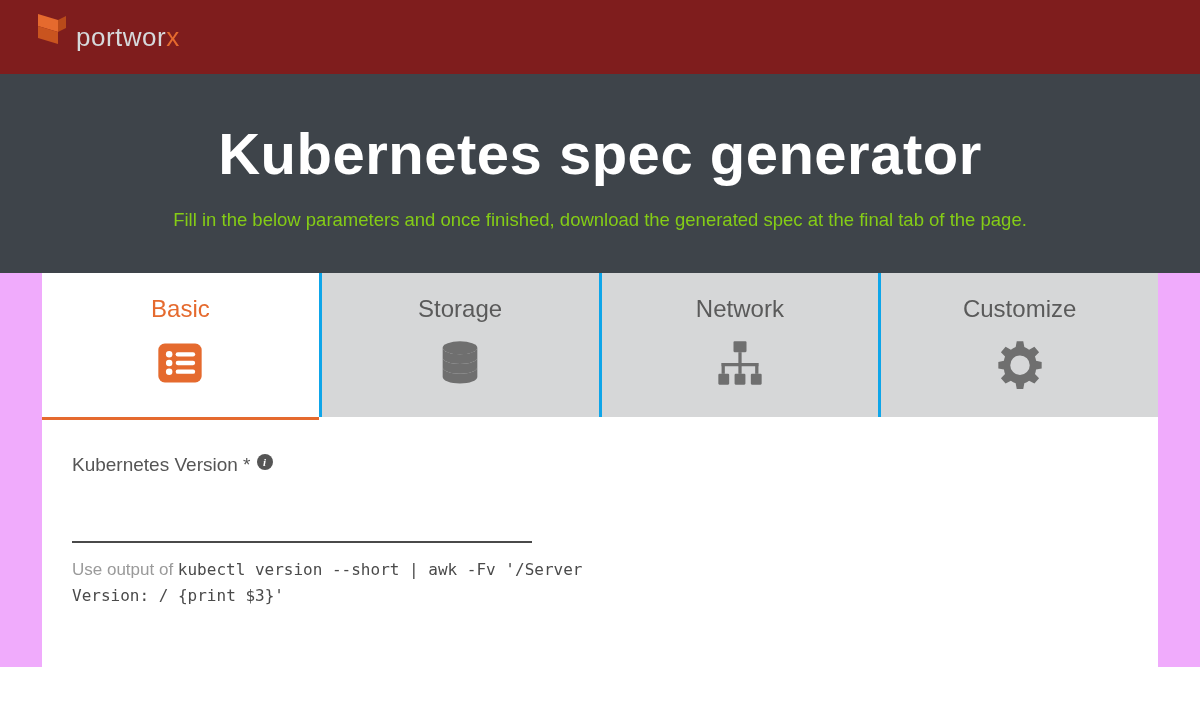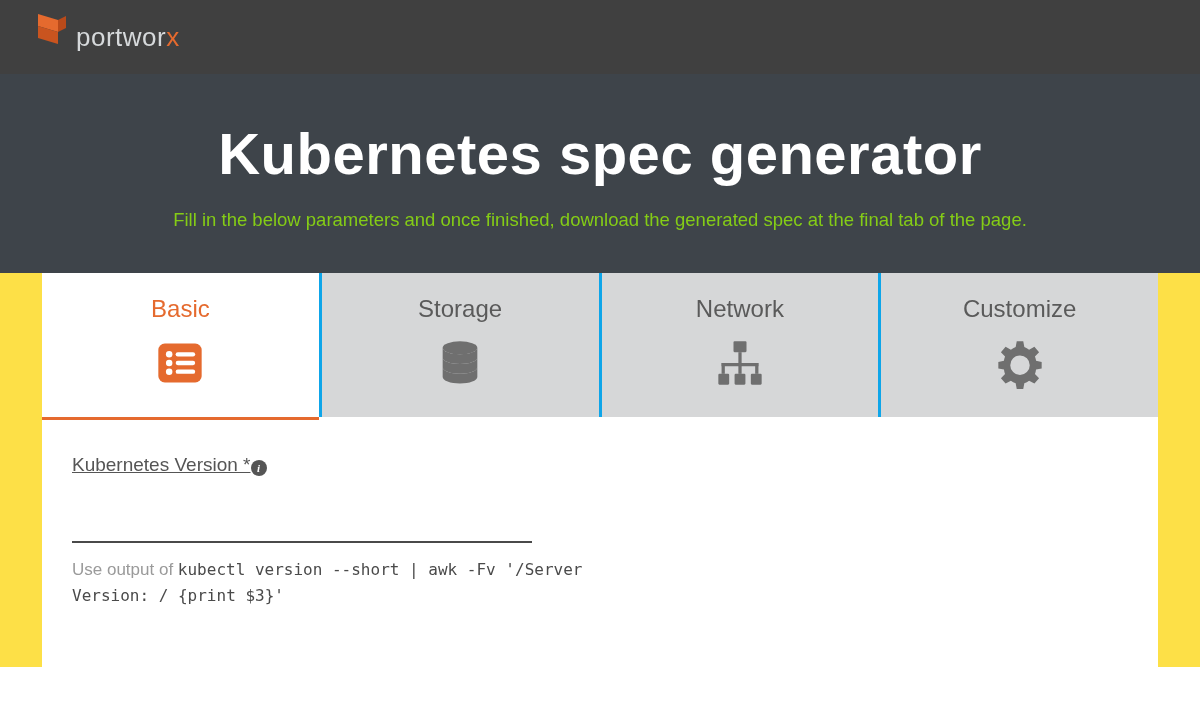--- a/index.html
+++ b/index.html
@@ -1,18 +1,18 @@
 <!DOCTYPE html>
 <html><head>
 <meta charset="utf-8">
 <style>
   * { box-sizing: border-box; margin: 0; padding: 0; }
   html, body { width: 1200px; height: 704px; font-family: "Helvetica Neue", Helvetica, Arial, sans-serif; background:#fff; }
   .header {
-    background: #404040;
+    background: #7f1d1d;
     height: 74px;
     display: flex;
     padding-left: 38px;
   }
   .logo { display:flex; align-items:center; gap:10px; }
   .logo-text { color:#d6d9db; font-size:26px; letter-spacing:0.5px; font-weight:300; }
   .logo-text .x { color:#e56a2e; font-weight:400; }
   .hero {
     background:#3e444a;
     padding: 46px 0 42px 0;
@@ -24,21 +24,21 @@
     font-size:58px;
     letter-spacing:0.5px;
   }
   .hero p {
     color:#84cc16;
     font-size:18.5px;
     font-weight:300;
     margin-top:22px;
   }
   .content-wrap {
-    background:#fde047;
+    background:#f0abfc;
     padding: 0 42px;
   }
   .tabs {
     display:flex;
     width:100%;
   }
   .tab {
     flex:1;
     background:#d6d7d8;
     text-align:center;
@@ -71,22 +71,22 @@
     padding:34px 30px 20px 30px;
     min-height:250px;
     border-top:3px solid #e56a2e00;
   }
   .form-row { max-width:560px; }
   .field-label {
     color:#555;
     font-size:19px;
     font-weight:400;
     display:flex;
-    align-items:flex-end;
-    text-decoration:underline;
+    align-items:flex-start;
+    gap:6px;
   }
   .info-icon {
     display:inline-flex;
     width:16px; height:16px;
     border-radius:50%;
     background:#555;
     color:#fff;
     font-size:11px;
     font-weight:700;
     align-items:center;

